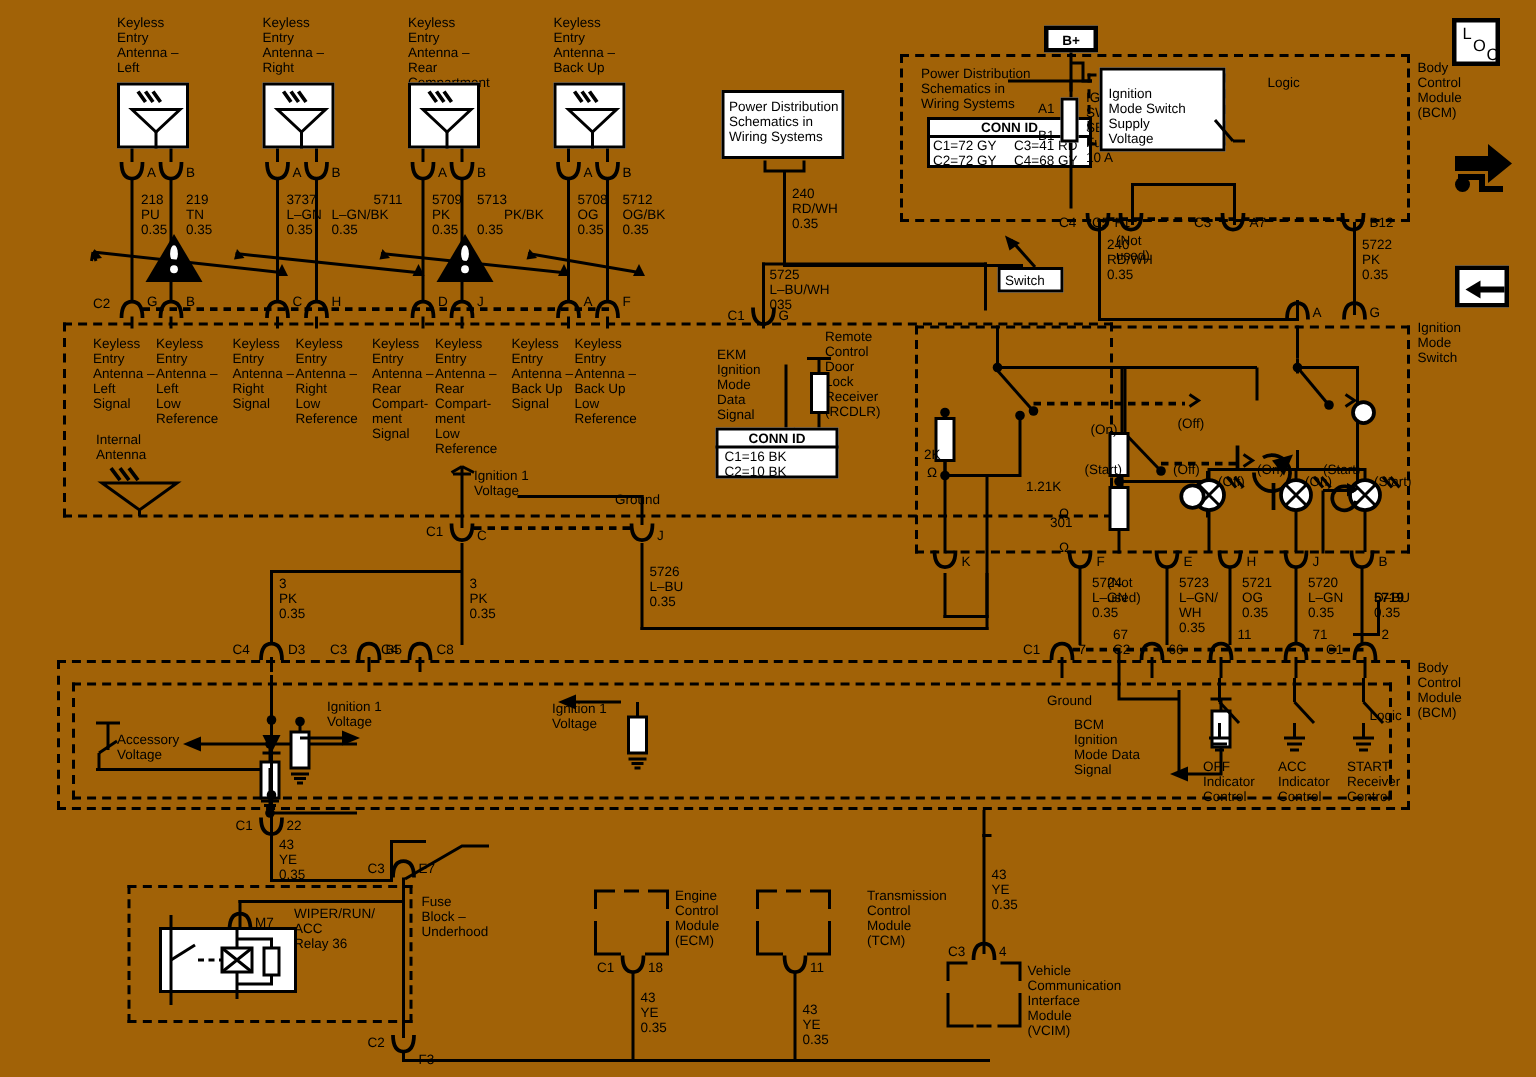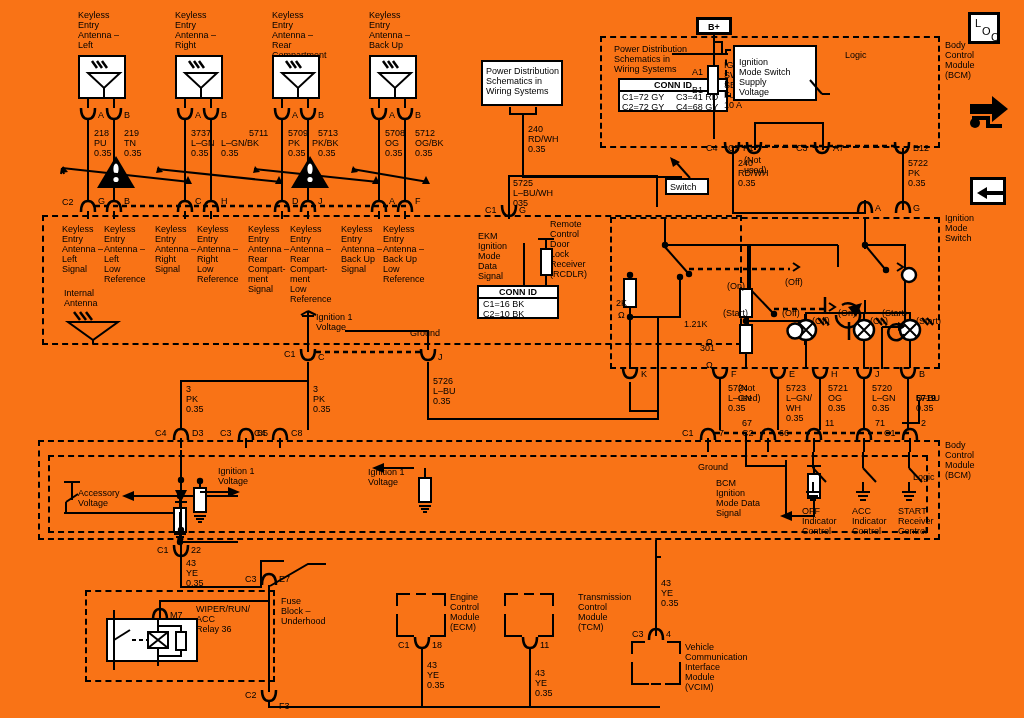--- a/index.html
+++ b/index.html
@@ -1,17 +1,17 @@
 <!DOCTYPE html>
 <html><head>
 <meta charset="utf-8">
 <style>
   html,body{margin:0;padding:0;background:#ffffff;}
   body{font-family:"Liberation Sans","DejaVu Sans",sans-serif;}
-  #sheet{position:relative;width:1024px;height:718px;background:#f97316;overflow:hidden;}
+  #sheet{position:relative;width:1024px;height:718px;background:#a16207;overflow:hidden;}
   .t{position:absolute;font-size:9px;line-height:10px;color:#000;white-space:pre;letter-spacing:0;}
   .t.b{font-weight:bold;}
   .ln{position:absolute;background:#000;}
   .h{height:2px;}
   .v{width:2px;}
   .box{position:absolute;border:2px solid #000;background:#fff;box-sizing:border-box;}
   .dbox{position:absolute;border:2px dashed #000;box-sizing:border-box;}
   .ant{position:absolute;border:2px solid #000;background:#fff;box-sizing:border-box;}
   svg{position:absolute;overflow:visible;}
   .nobox{position:absolute;}
@@ -118,21 +118,21 @@
       </svg>
       <svg style="left:300px;top:107px;width:16px;height:14px;">
         <path d="M1,1 Q1,12 8,12 Q15,12 15,1" fill="none" stroke="#000" stroke-width="2.5"></path>
       </svg>
       <div class="t" style="left:292px;top:110px;">A</div>
       <div class="t" style="left:318px;top:110px;">B</div>
       <div class="t" style="left:288px;top:128px;">5709</div>
       <div class="t" style="left:288px;top:138px;">PK</div>
       <div class="t" style="left:288px;top:148px;">0.35</div>
       <div class="t" style="left:318px;top:128px;">5713</div>
-      <div class="t" style="left:312px;top:138px;">PK/BK</div>
+      <div class="t" style="left:336px;top:138px;">PK/BK</div>
       <div class="t" style="left:318px;top:148px;">0.35</div>
       <div class="ln v" style="left:281px;top:120px;height:80px;"></div>
       <div class="ln v" style="left:307px;top:120px;height:80px;"></div>
       <svg style="left:274px;top:200px;width:16px;height:14px;">
         <path d="M1,12 Q1,1 8,1 Q15,1 15,12" fill="none" stroke="#000" stroke-width="2.5"></path>
       </svg>
       <svg style="left:300px;top:200px;width:16px;height:14px;">
         <path d="M1,12 Q1,1 8,1 Q15,1 15,12" fill="none" stroke="#000" stroke-width="2.5"></path>
       </svg>
       <div class="t" style="left:292px;top:196px;">D</div>

